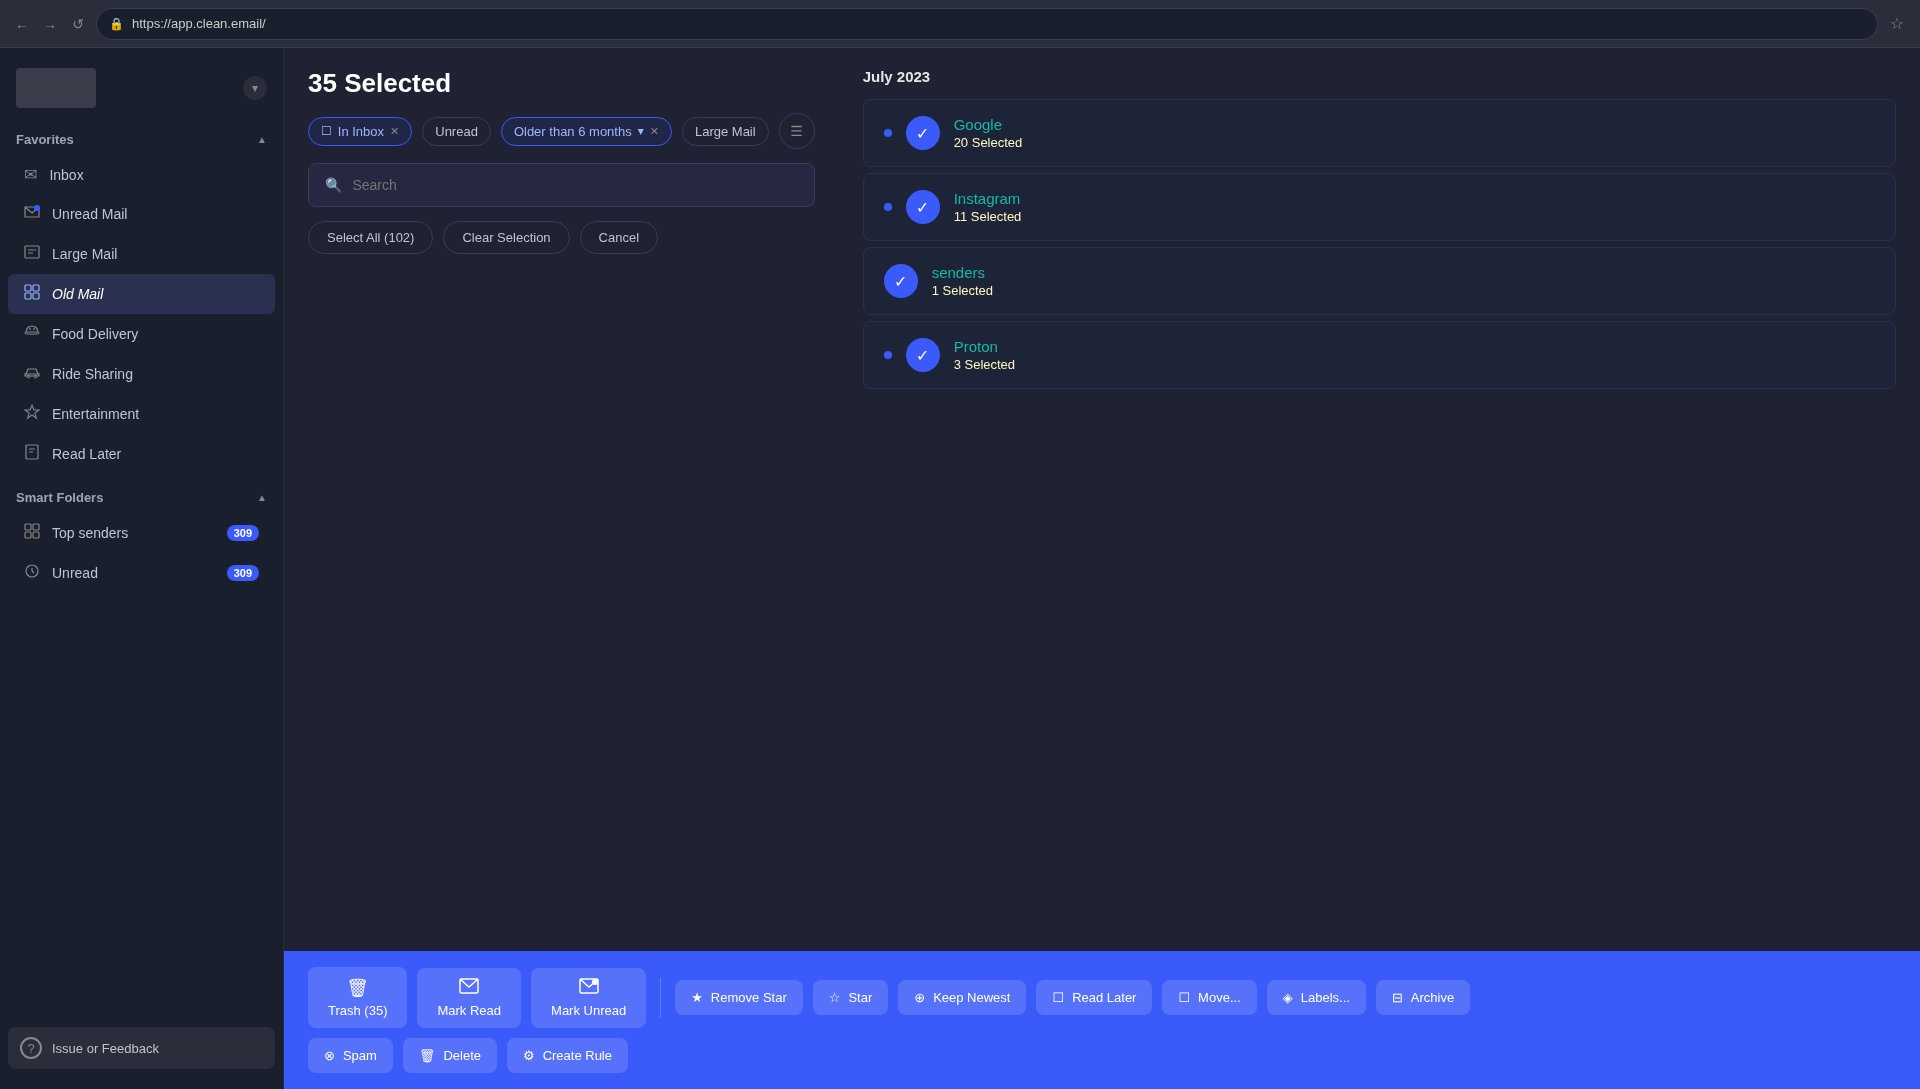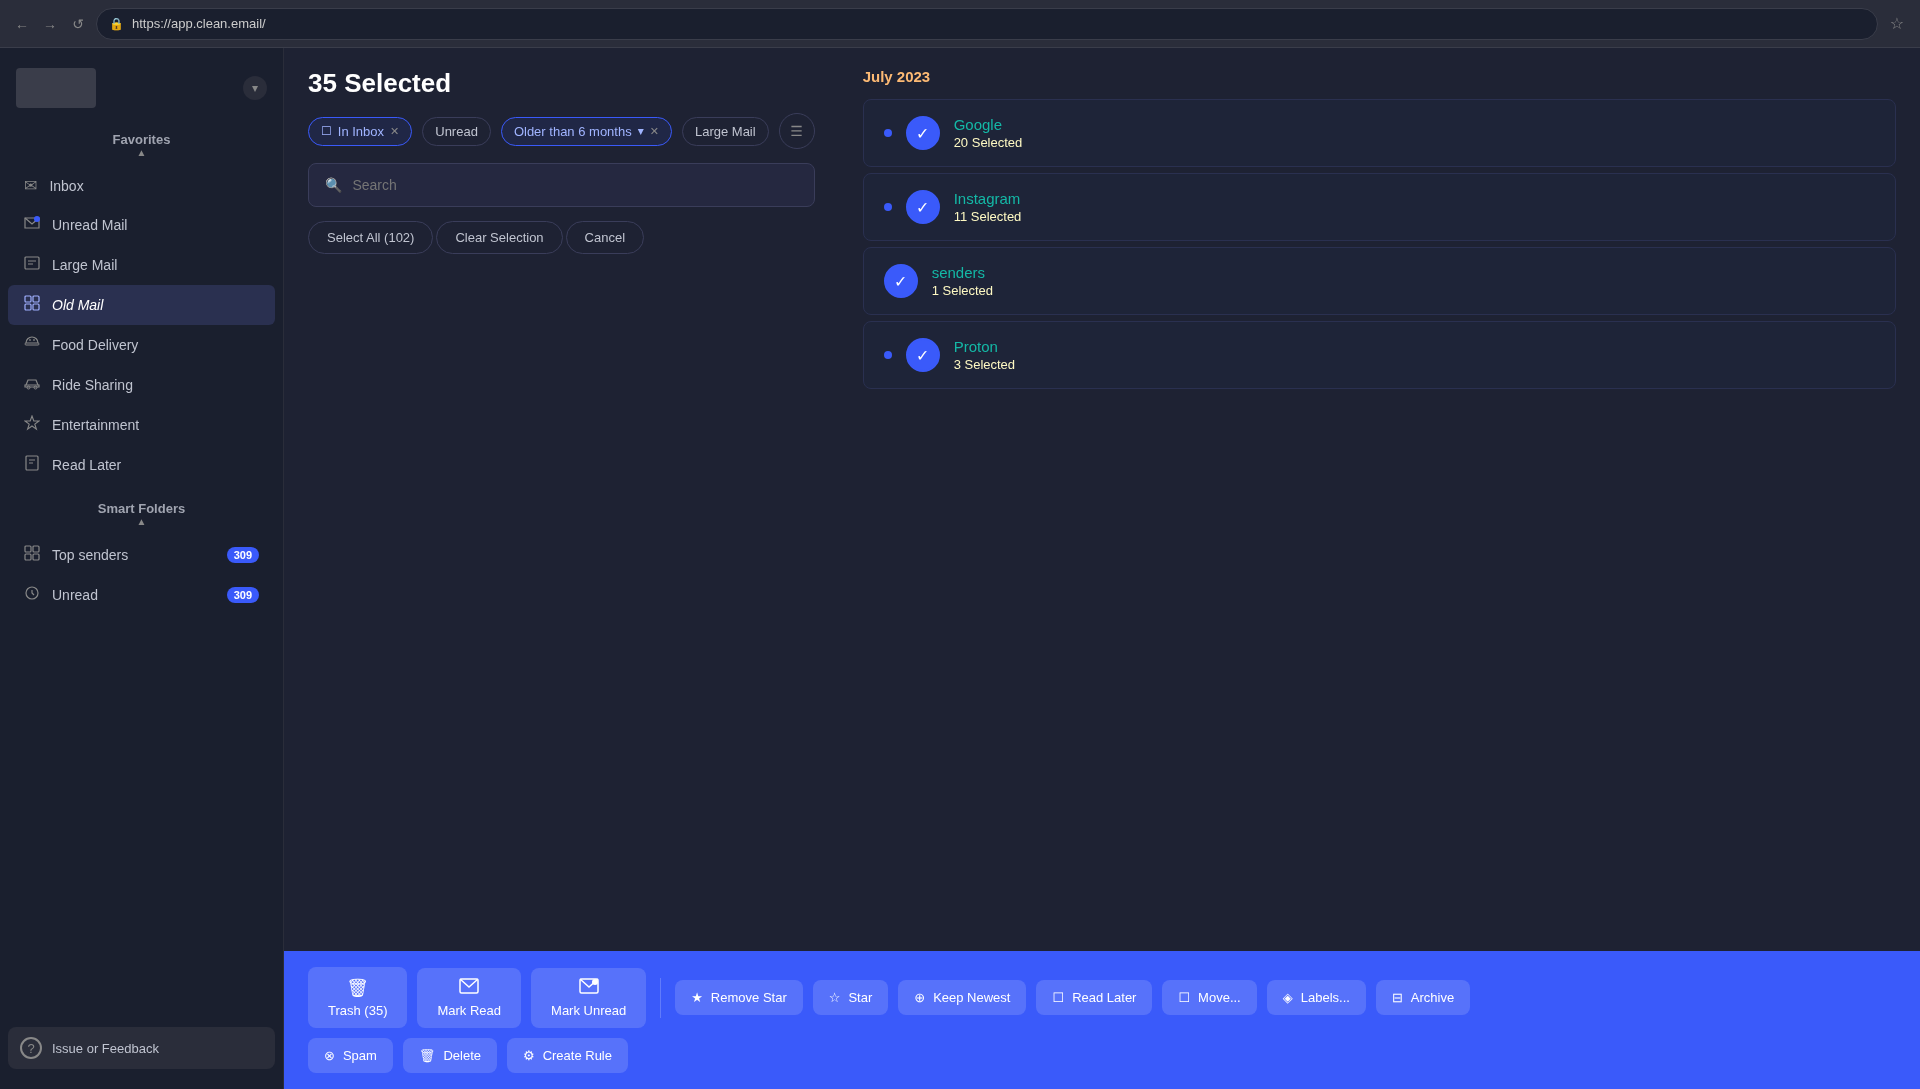--- a/index.html
+++ b/index.html
@@ -85,21 +85,20 @@
       color: #888; font-size: 12px; cursor: pointer; border: none;
     }
     .sidebar-section-header {
       display: flex;
       align-items: center;
       justify-content: space-between;
       padding: 8px 16px;
       color: #a0a4b0;
       font-size: 13px;
       font-weight: 600;
-      flex-direction: column;
     }
     .sidebar-section-header .chevron { color: #888; font-size: 10px; cursor: pointer; }
     .sidebar-item {
       display: flex;
       align-items: center;
       padding: 10px 16px;
       gap: 12px;
       cursor: pointer;
       border-radius: 6px;
       margin: 0 8px;
@@ -201,21 +200,21 @@
       background: transparent;
       border: none;
       outline: none;
       color: #c0c4d0;
       font-size: 14px;
       flex: 1;
     }
     .search-icon { color: #666; font-size: 14px; }
     .action-row {
       display: flex;
-      gap: 3px;
+      gap: 10px;
       margin-top: 14px;
     }
     .action-btn {
       padding: 8px 18px;
       border-radius: 20px;
       border: 1px solid #3a3d5a;
       background: transparent;
       color: #c0c4d0;
       font-size: 13px;
       cursor: pointer;
@@ -223,21 +222,21 @@
 
     
     .email-list {
       flex: 1;
       overflow-y: auto;
       padding: 20px 24px 160px;
     }
     .section-date {
       font-size: 15px;
       font-weight: 700;
-      color: #fdba74;
+      color: #e5e5e5;
       margin-bottom: 14px;
     }
     .email-group {
       background: #1e2438;
       border: 1px solid #2a3050;
       border-radius: 8px;
       margin-bottom: 6px;
       padding: 16px 20px;
       display: flex;
       align-items: center;

